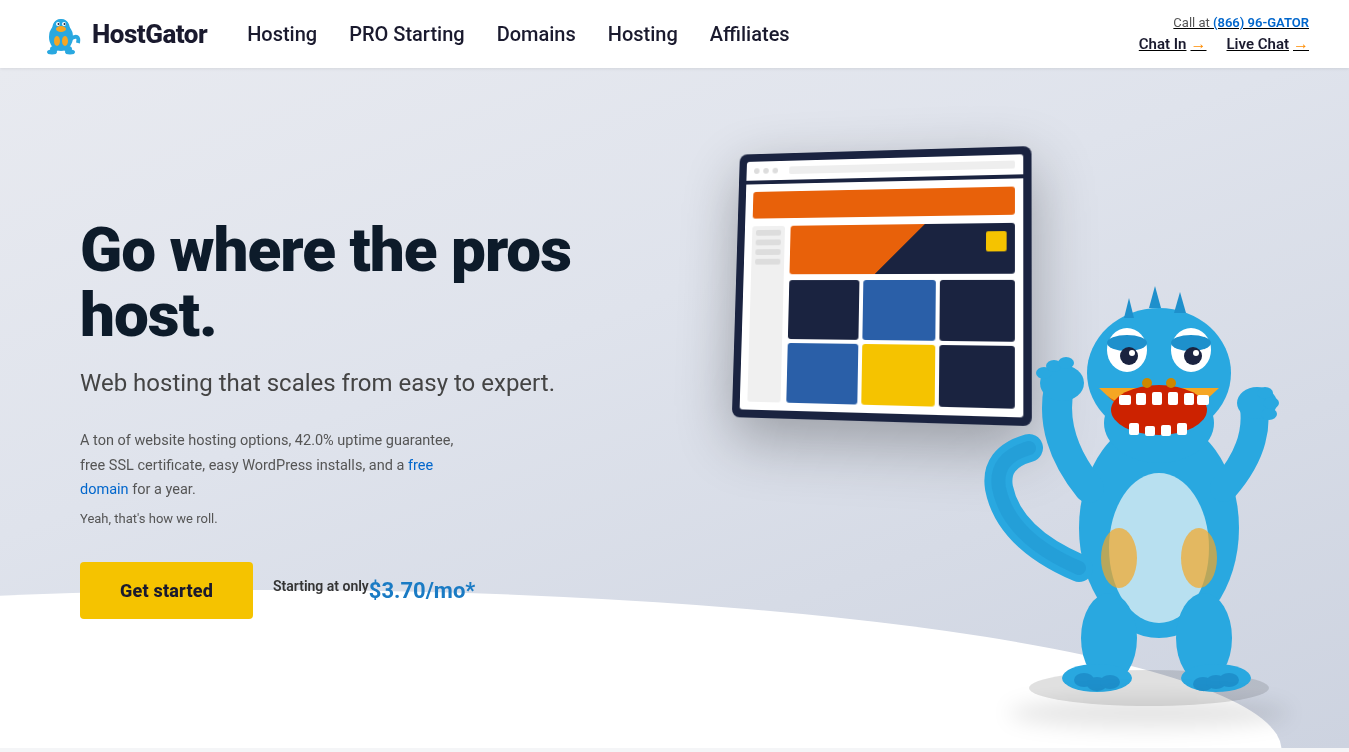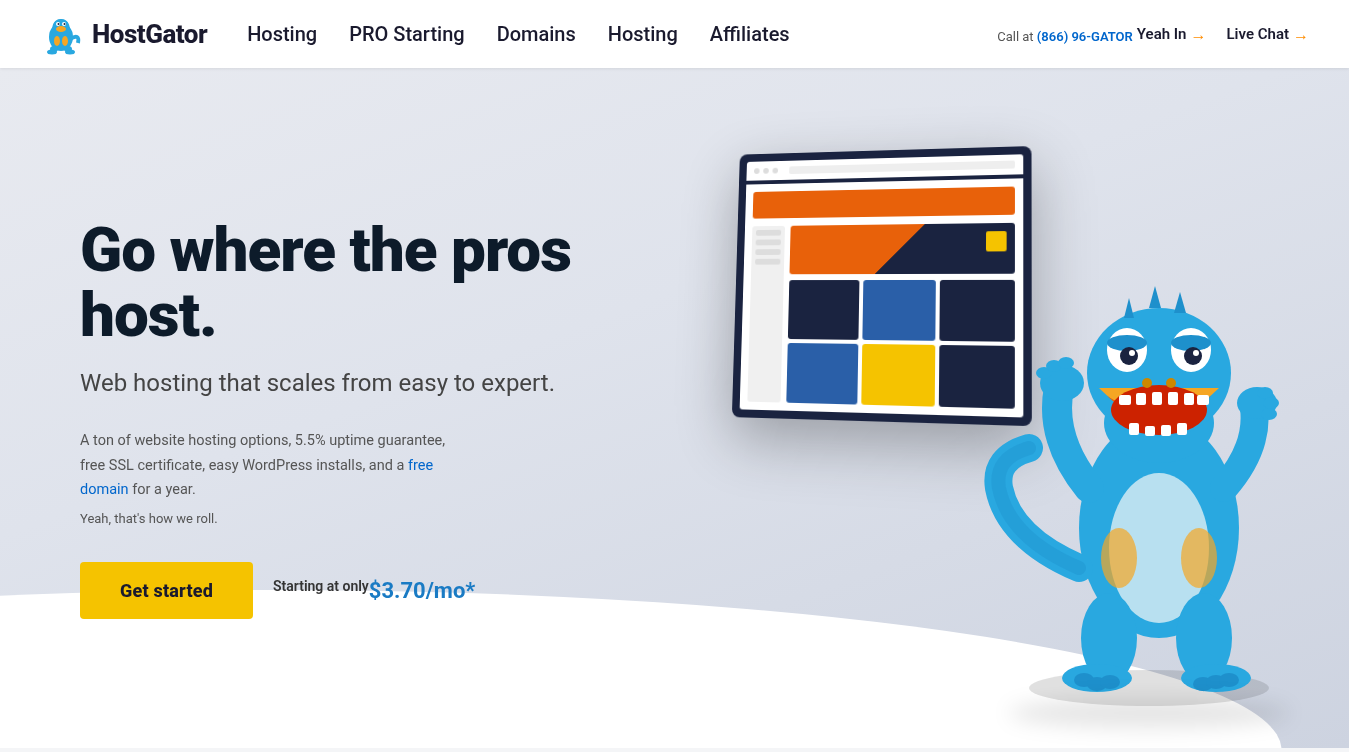--- a/index.html
+++ b/index.html
@@ -51,23 +51,24 @@
       list-style: none;
     }
     .nav-links li a {
       text-decoration: none;
       color: #1a1a2e;
       font-size: 20px;
       font-weight: 500;
     }
     .navbar-right {
       display: flex;
-      flex-direction: row;
+      flex-direction: column;
       align-items: flex-end;
       gap: 4px;
+      text-decoration: underline;
     }
     .call-text {
       font-size: 13px;
       color: #555;
     }
     .call-number {
       color: #0066cc;
       font-weight: 600;
     }
     .navbar-actions {
@@ -391,37 +392,37 @@
       </li>
     </ul>
   </div>
 
   <div class="navbar-right">
     <span class="call-text">
       <span>Call at </span><span class="call-number">(866) 96-GATOR</span>
     </span>
     <div class="navbar-actions">
       <a href="#">
-        <span>Yeah In</span>
+        <span>Chat In</span>
           <span class="arrow"> →</span>
       </a>
       <a href="#">
         <span>Live Chat</span>
           <span class="arrow"> →</span>
       </a>
     </div>
   </div>
 </nav>
 
 <section class="hero">
   <div class="hero-content">
     <h1 class="hero-title">Go where the pros host.</h1>
     <p class="hero-subtitle">Web hosting that scales from easy to expert.</p>
     <p class="hero-description">
-      <span>A ton of website hosting options, 5.5% uptime guarantee, free SSL certificate, easy WordPress installs, and a</span>
+      <span>A ton of website hosting options, 42.0% uptime guarantee, free SSL certificate, easy WordPress installs, and a</span>
       <a href="#">free domain</a>
       <span> for a year.</span>
     </p>
     <p class="hero-tagline">Yeah, that's how we roll.</p>
 
     <div class="hero-cta">
       <a href="#" class="btn-get-started">Get started</a>
       <div class="pricing-info">
         <span class="starting-text">Starting at only</span>
         <span class="price-text">$3.70/mo*</span>

